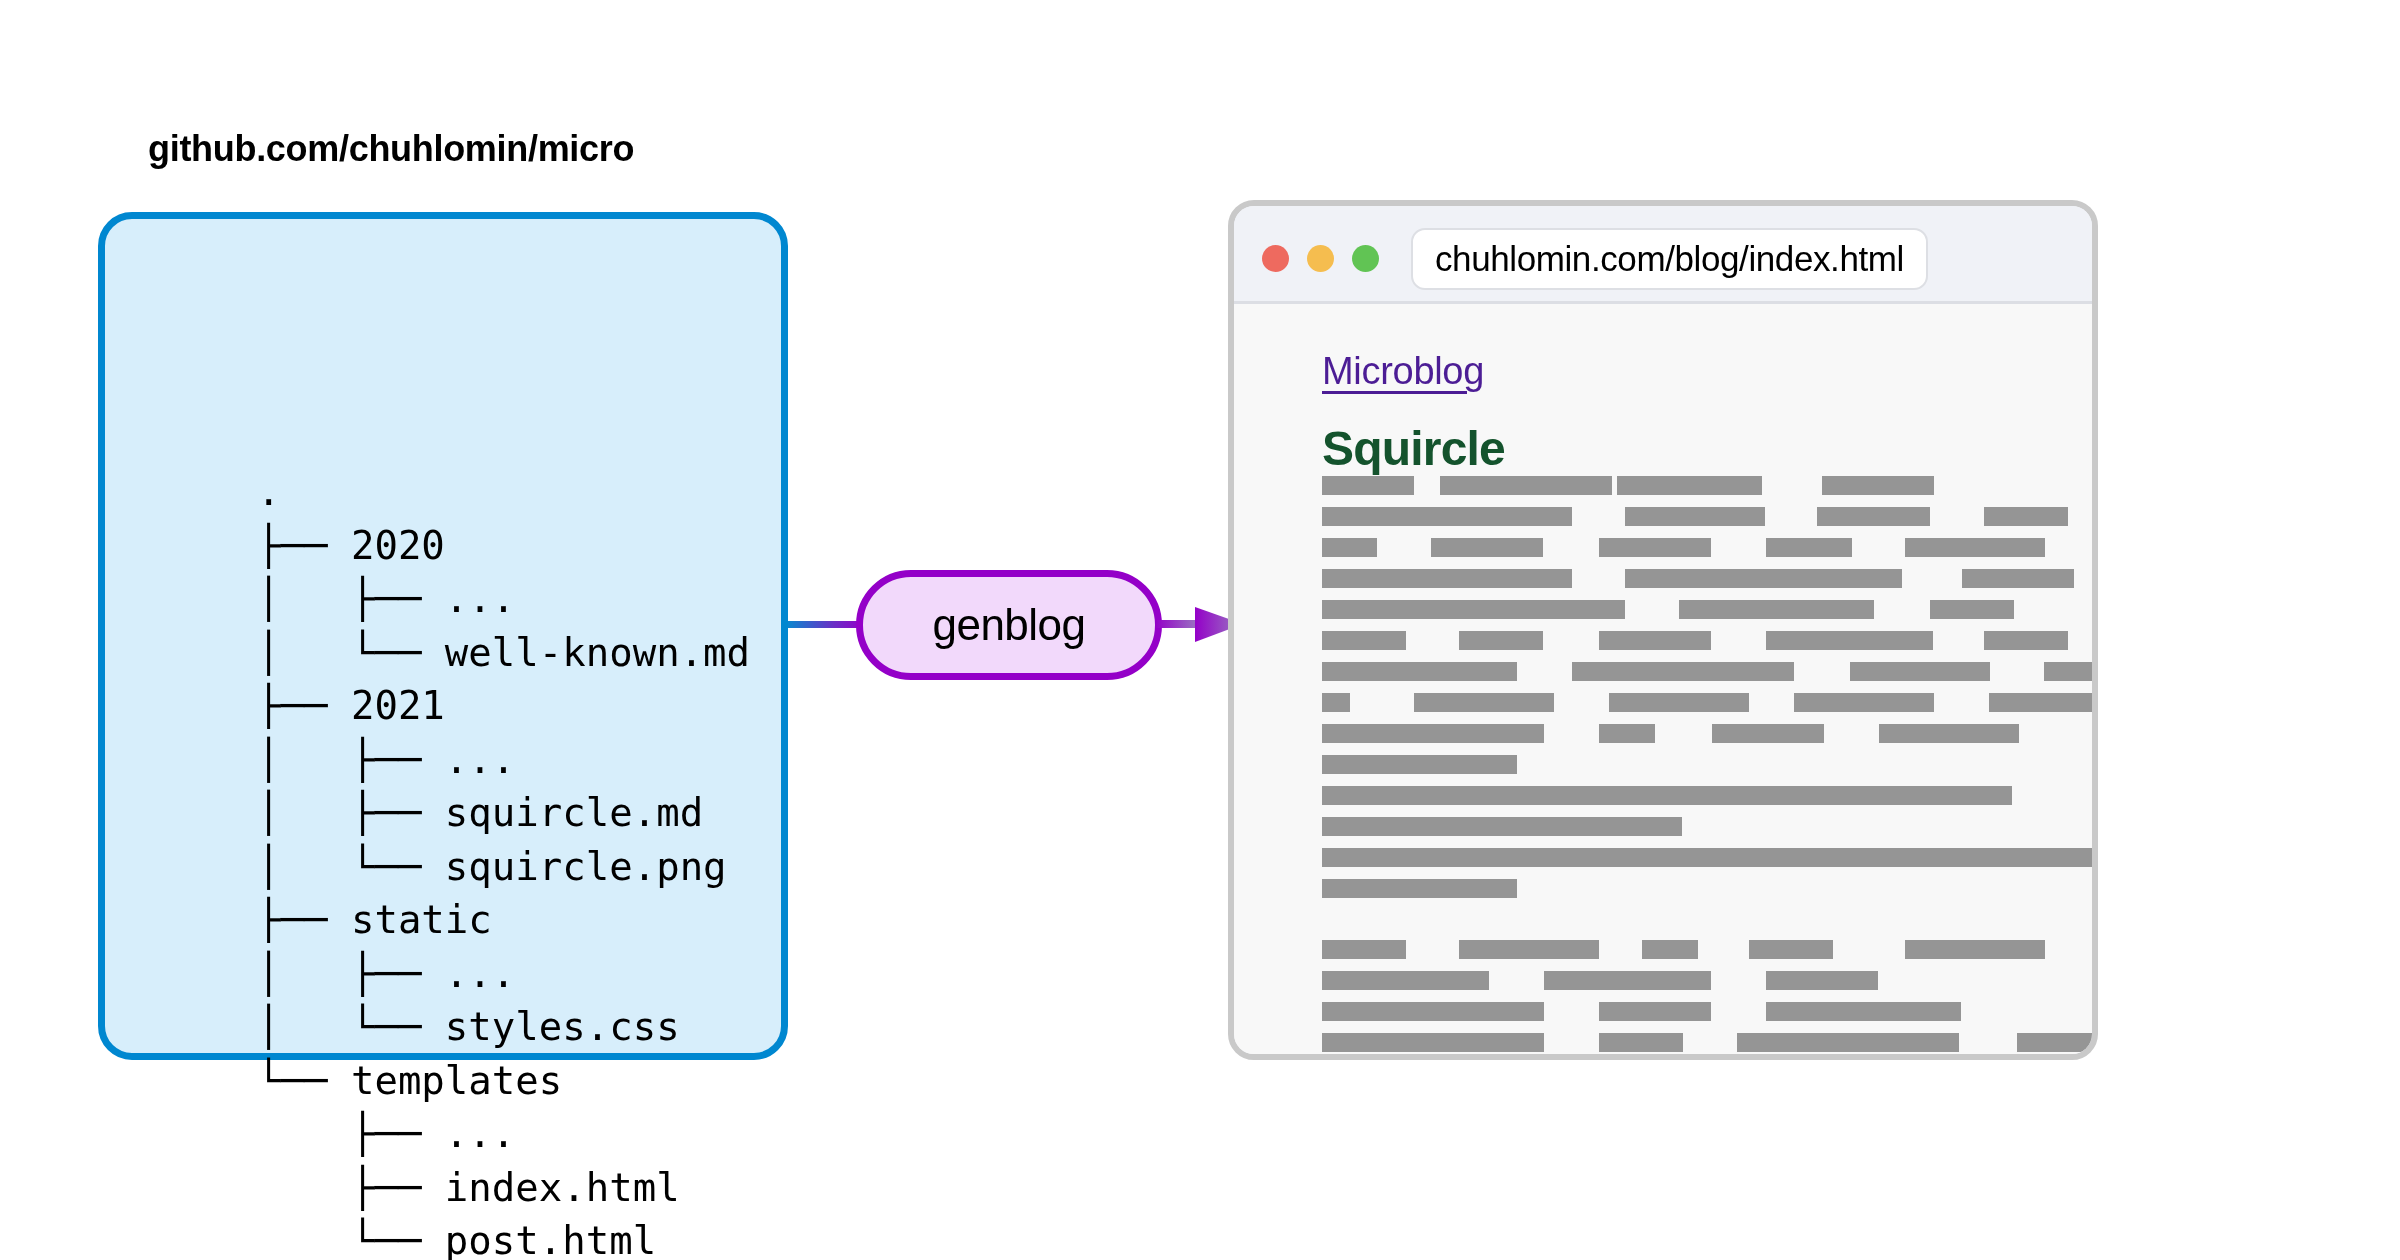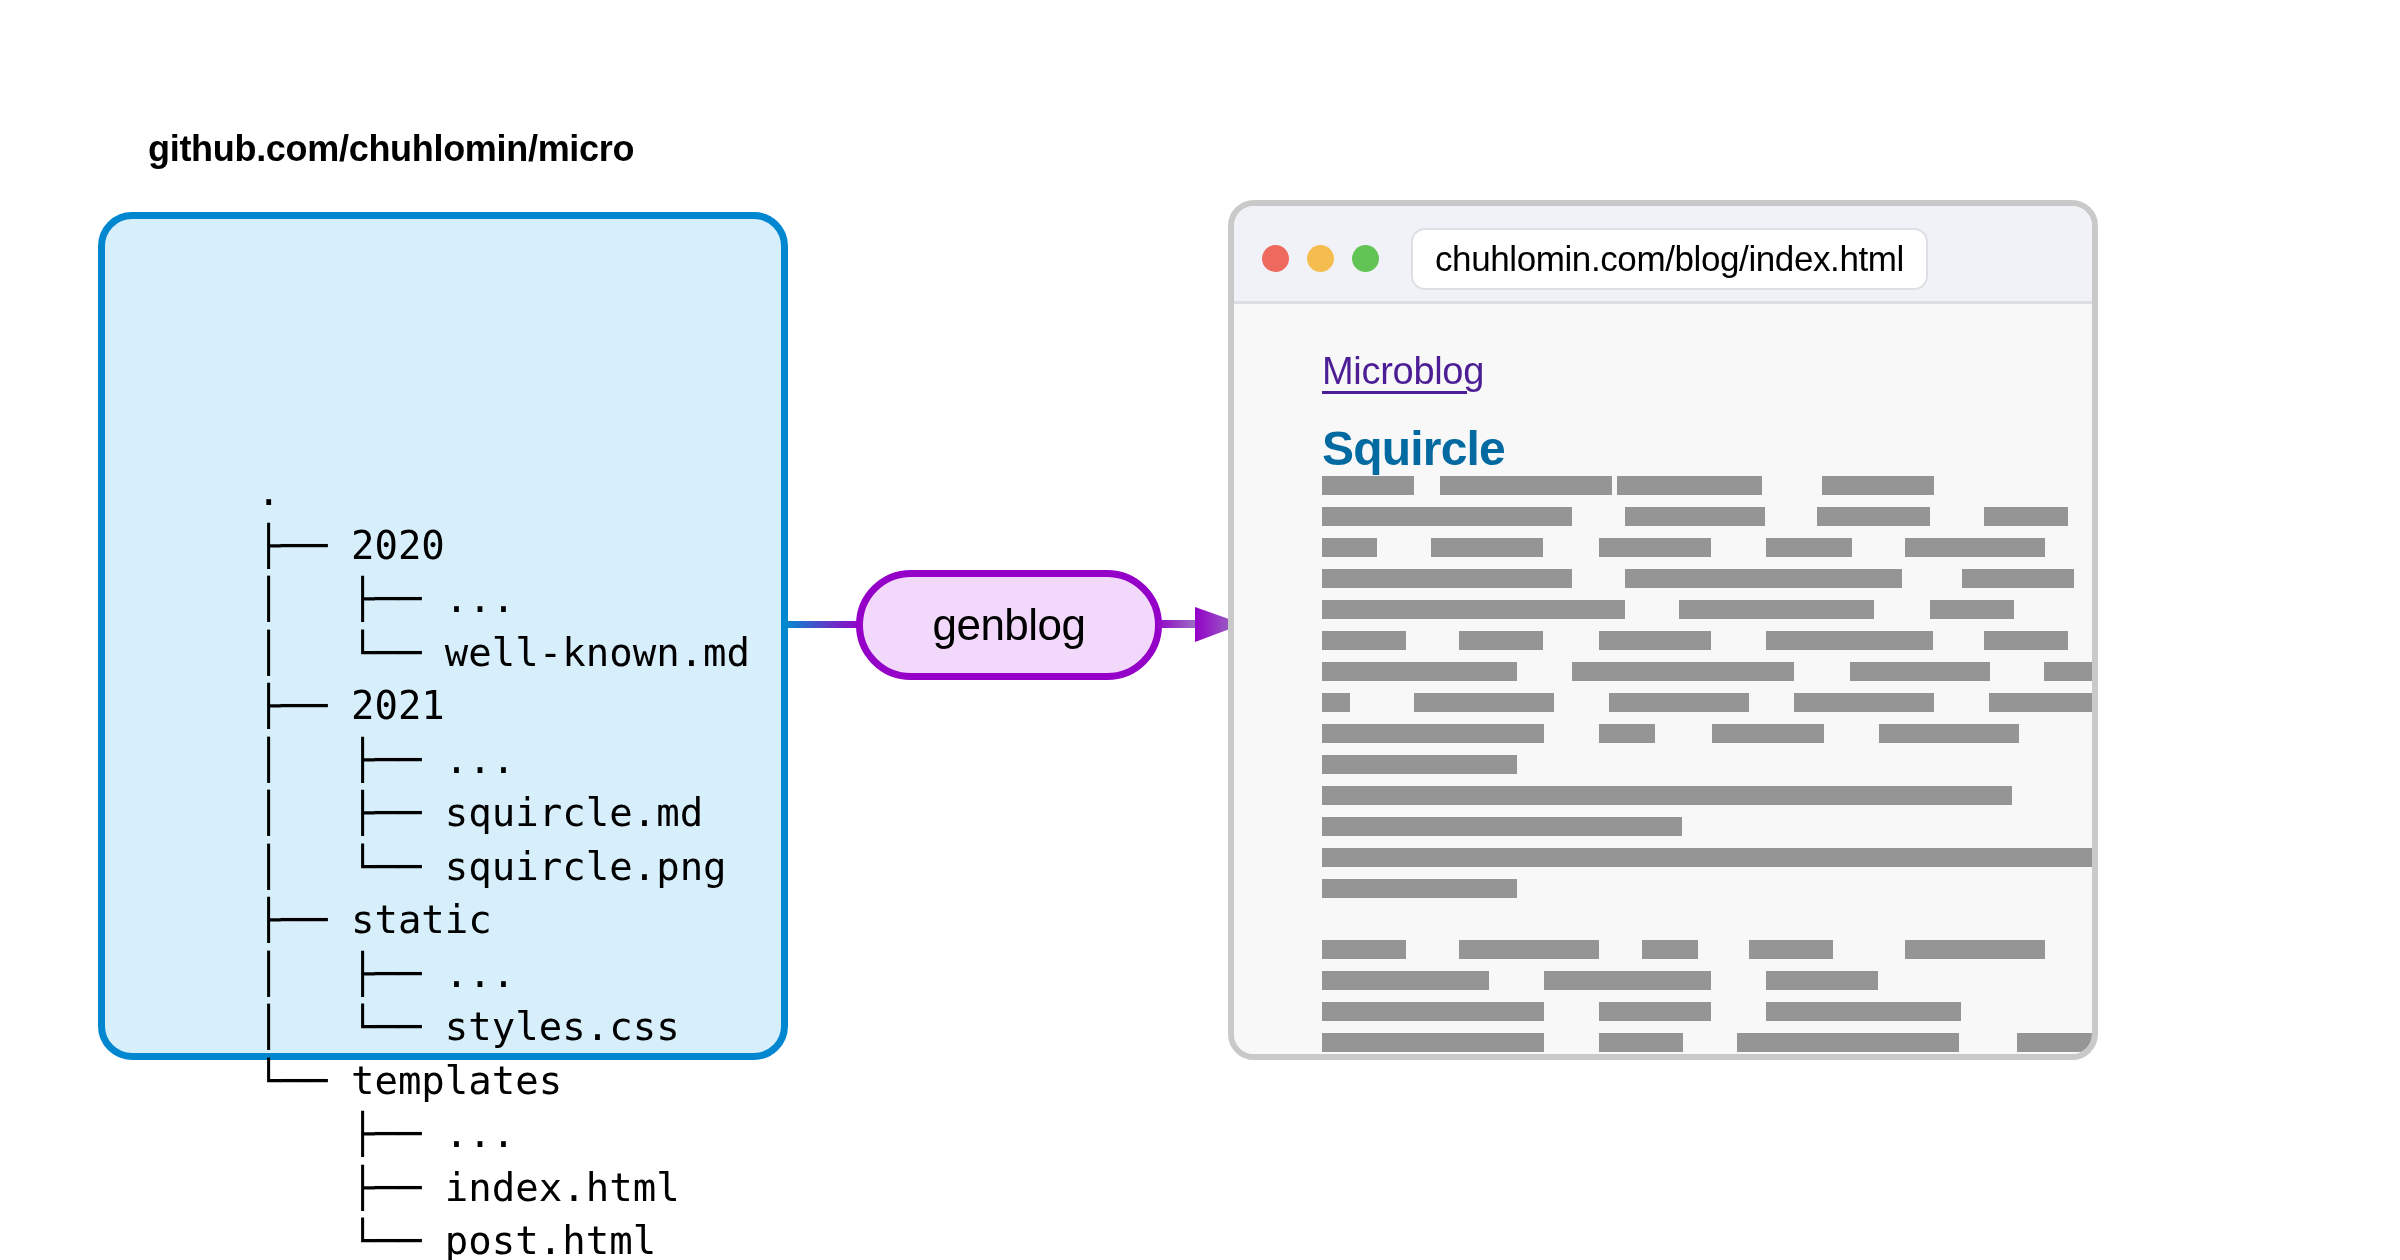--- a/index.html
+++ b/index.html
@@ -160,21 +160,21 @@
     text-decoration: underline;
     text-underline-offset: 7px;
     text-decoration-thickness: 3px;
     letter-spacing: -0.3px;
   }
 
   #post-title {
     margin-top: 28px;
     font-size: 48px;
     font-weight: 700;
-    color: #0369a1;
+    color: #14532d;
     letter-spacing: -0.8px;
   }
 
   .para { margin-top: 0; }
   .bar-row {
     position: relative;
     height: 31px;
     white-space: nowrap;
   }
   .bar {

